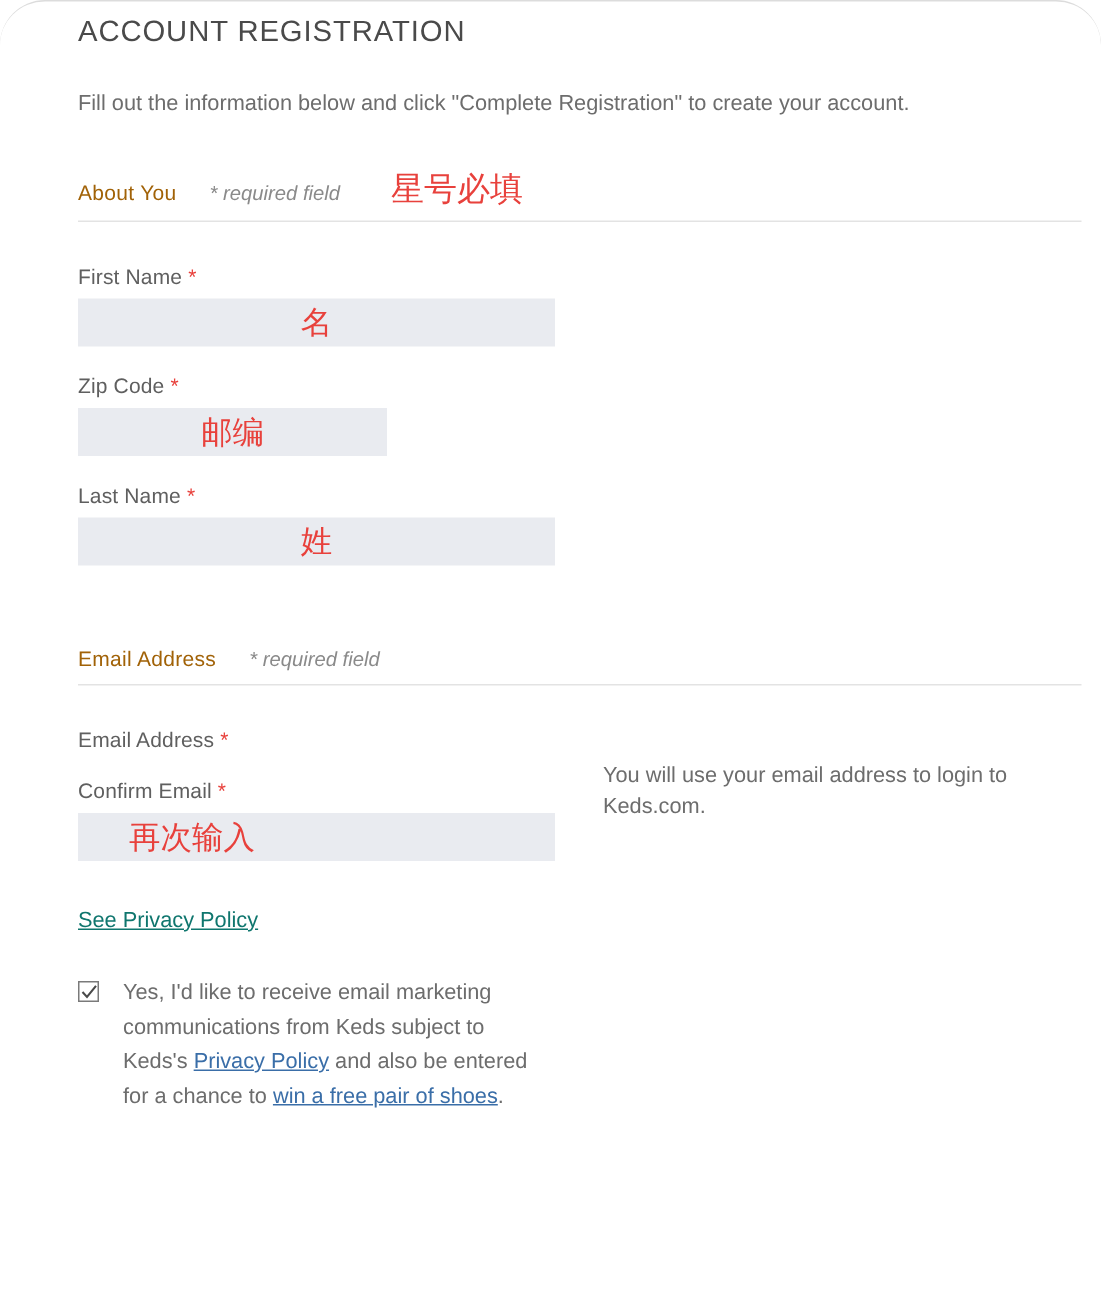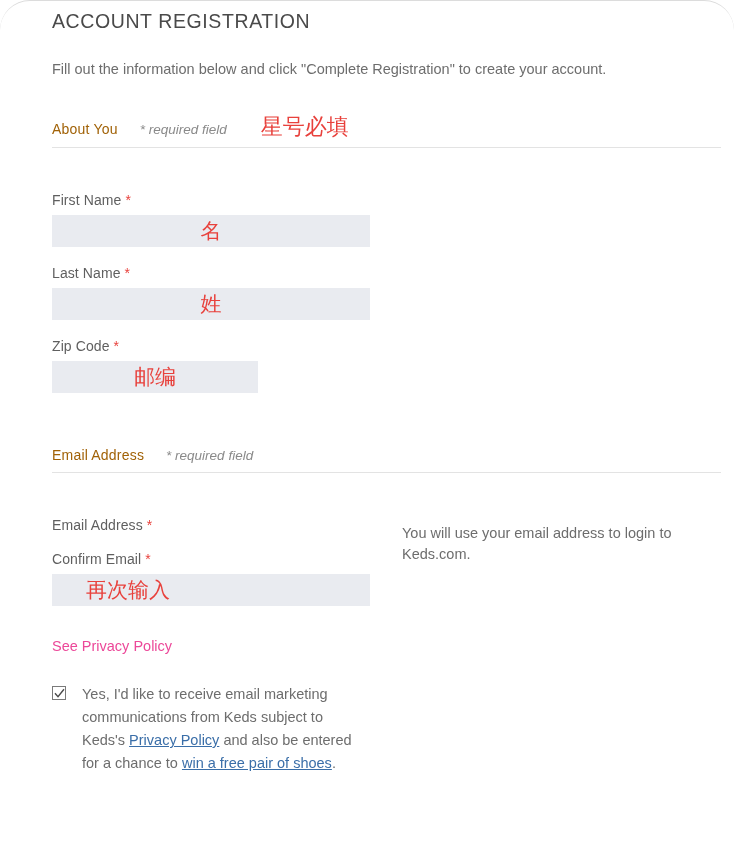--- a/index.html
+++ b/index.html
@@ -94,21 +94,20 @@
     padding-top: 22px;
   }
 
   .field { margin-bottom: 18px; }
   .field-label {
     font-size: 14px;
     color: #5f5f5f;
     display: block;
     margin-bottom: 7px;
     letter-spacing: 0.1px;
-    margin-top: 16px;
   }
   .star { color: #e8413c; }
   .input-box {
     background: #e9ebf0;
     border: none;
     height: 32px;
     width: 318px;
     display: flex;
     align-items: center;
     font-size: 21px;
@@ -117,21 +116,22 @@
     padding: 0 10px;
   }
   .input-box.center { justify-content: center; }
   .input-box.left { justify-content: flex-start; padding-left: 34px; }
   .input-box.zip { width: 206px; }
 
   
   .privacy-link {
     display: inline-block;
     font-size: 14.5px;
-    color: #ec4899;
+    color: #0f766e;
+    text-decoration: underline;
     margin-top: 14px;
     cursor: pointer;
   }
   .consent {
     display: flex;
     margin-top: 28px;
   }
   .checkbox {
     width: 14px;
     height: 14px;
@@ -174,27 +174,27 @@
 
       <div class="form-body">
         <div class="fields">
 
           <div class="field">
             <label class="field-label"><span>First Name</span> <span class="star">*</span></label>
             <div class="input-box center">名</div>
           </div>
 
           <div class="field">
+            <label class="field-label"><span>Zip Code</span> <span class="star">*</span></label>
+            <div class="input-box center zip">邮编</div>
+          </div>
+
+          <div class="field">
             <label class="field-label"><span>Last Name</span> <span class="star">*</span></label>
             <div class="input-box center">姓</div>
-          </div>
-
-          <div class="field">
-            <label class="field-label"><span>Zip Code</span> <span class="star">*</span></label>
-            <div class="input-box center zip">邮编</div>
           </div>
 
         </div>
       </div>
     </div>
 
     <div class="section">
       <div class="section-head">
         <span class="section-title">Email Address</span>
         <span class="required-note">* required field</span>

